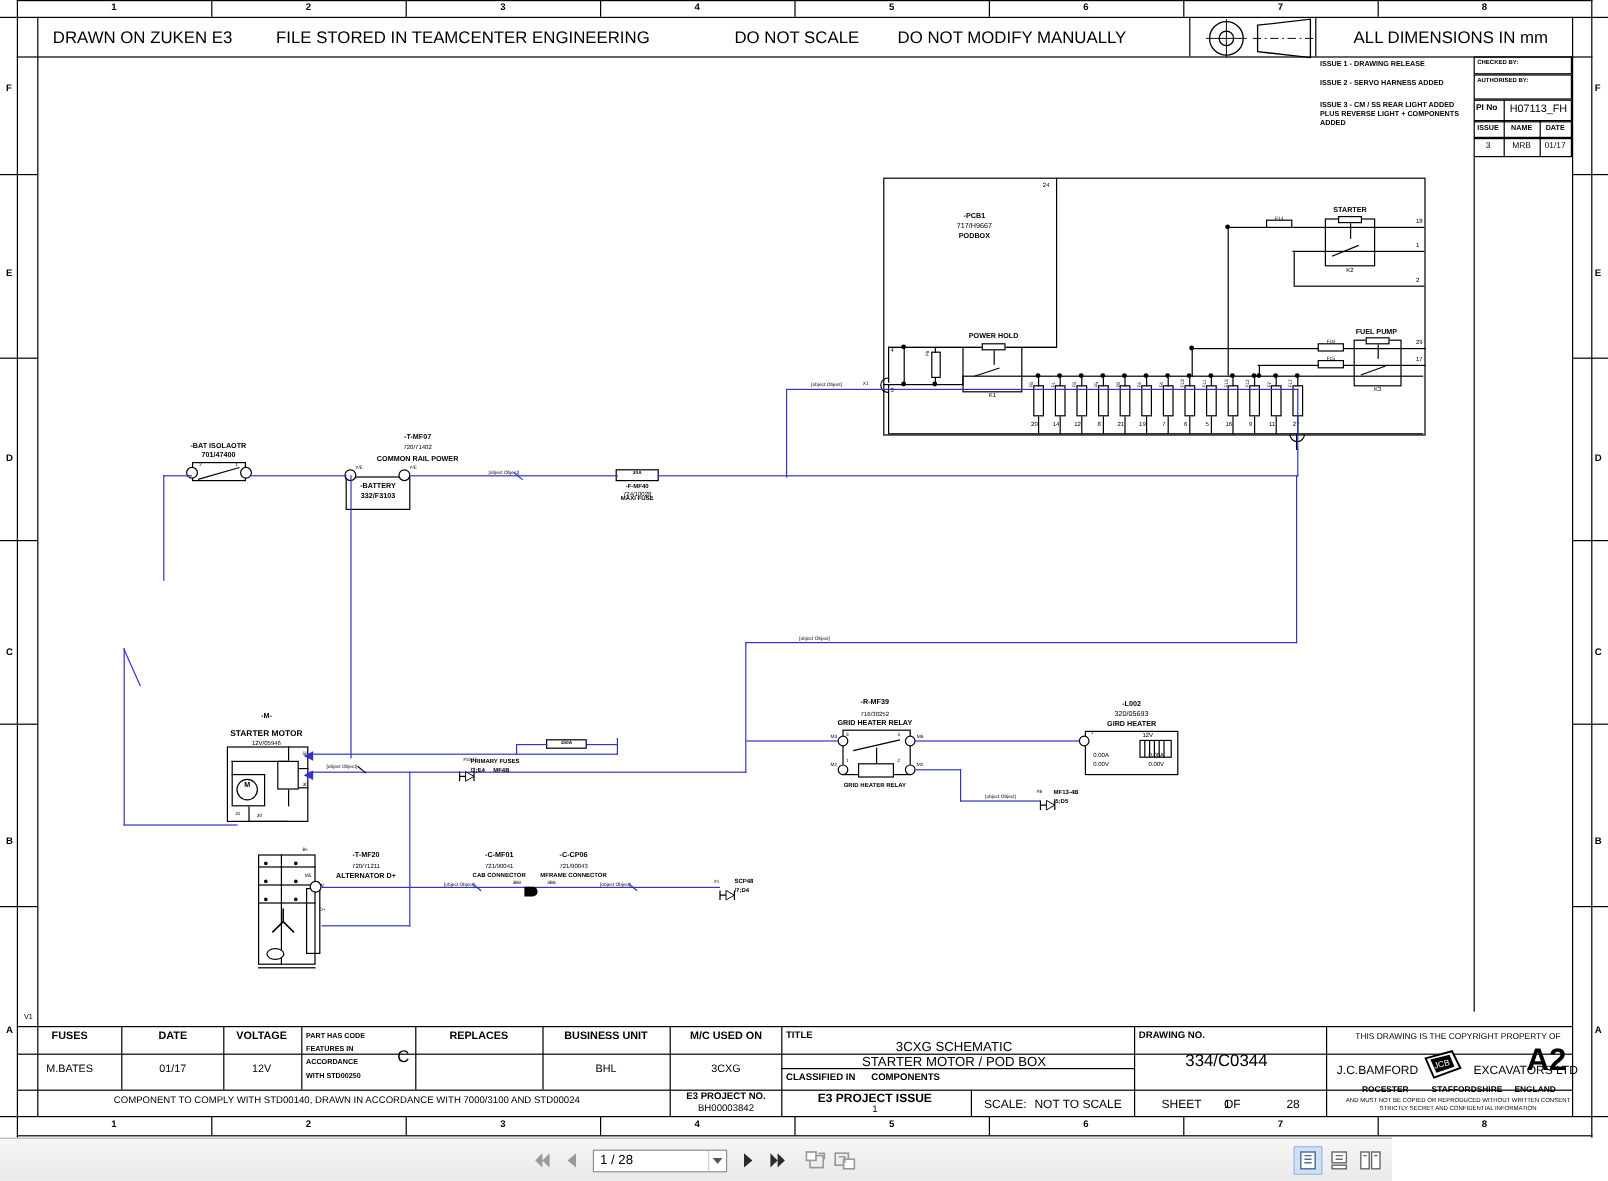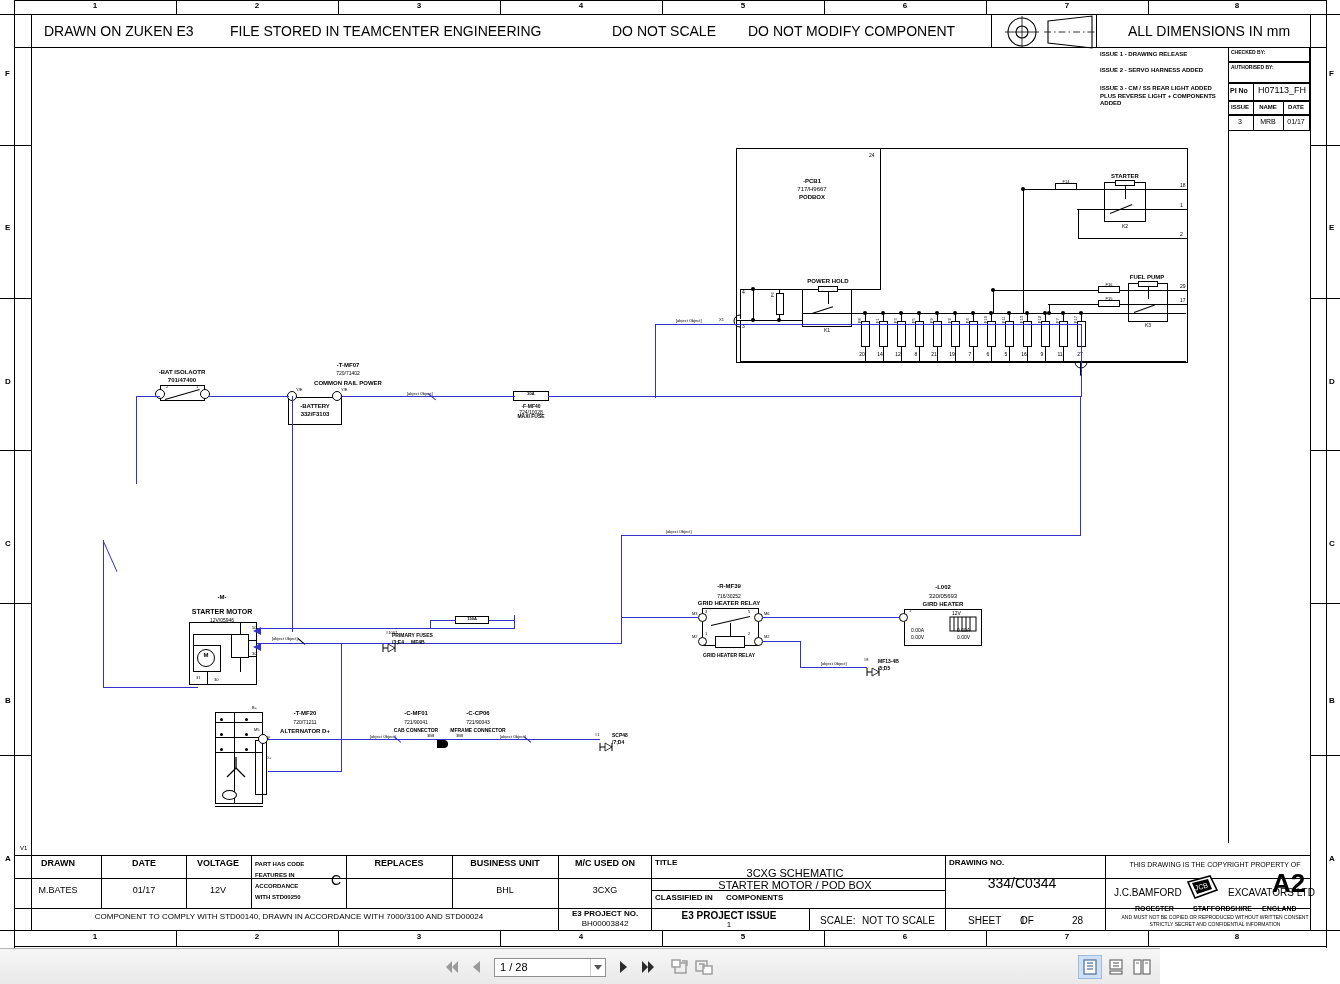--- a/index.html
+++ b/index.html
@@ -131,21 +131,21 @@
     <div class="t f8 b" style="left:1329px;top:224px;">E</div>
     <div class="t f8 b" style="left:1329px;top:378px;">D</div>
     <div class="t f8 b" style="left:1329px;top:540px;">C</div>
     <div class="t f8 b" style="left:1329px;top:697px;">B</div>
     <div class="t f8 b" style="left:1329px;top:855px;">A</div>
 
     <div class="ln hl" style="left:14px;top:47px;width:1313px;height:1px;"></div>
     <div class="t f14" style="left:44px;top:24px;">DRAWN ON ZUKEN E3</div>
     <div class="t f14" style="left:230px;top:24px;">FILE STORED IN TEAMCENTER ENGINEERING</div>
     <div class="t f14" style="left:612px;top:24px;">DO NOT SCALE</div>
-    <div class="t f14" style="left:748px;top:24px;">DO NOT MODIFY COMPONENT</div>
+    <div class="t f14" style="left:748px;top:24px;">DO NOT MODIFY MANUALLY</div>
     <div class="t f14" style="left:1128px;top:24px;">ALL DIMENSIONS IN mm</div>
 
     <div style="position:absolute;left:1000px;top:15px;">
       <svg width="100" height="34" viewBox="0 0 100 34">
         <circle cx="22" cy="17" r="14" fill="none" stroke="#000" stroke-width="1.1"></circle>
         <circle cx="22" cy="17" r="6" fill="none" stroke="#000" stroke-width="1.1"></circle>
         <line x1="22" y1="1" x2="22" y2="33" stroke="#000" stroke-width="0.8"></line>
         <line x1="5" y1="17" x2="39" y2="17" stroke="#000" stroke-width="0.8"></line>
         <path d="M48 6 L92 1 L92 33 L48 28 Z" fill="none" stroke="#000" stroke-width="1.1"></path>
         <line x1="44" y1="17" x2="96" y2="17" stroke="#000" stroke-width="0.8" stroke-dasharray="7,3,1.5,3"></line>
@@ -613,21 +613,21 @@
     <div class="ln vl" style="left:251px;top:855px;width:1px;height:53px;"></div>
     <div class="ln vl" style="left:346px;top:855px;width:1px;height:53px;"></div>
     <div class="ln vl" style="left:452px;top:855px;width:1px;height:53px;"></div>
     <div class="ln vl" style="left:558px;top:855px;width:1px;height:75px;"></div>
     <div class="ln vl" style="left:651px;top:855px;width:1px;height:75px;"></div>
     <div class="ln vl" style="left:809px;top:908px;width:1px;height:22px;"></div>
     <div class="ln vl" style="left:945px;top:855px;width:1px;height:75px;"></div>
     <div class="ln vl" style="left:1105px;top:855px;width:1px;height:75px;"></div>
     <div class="ln hl" style="left:651px;top:890px;width:294px;height:1px;"></div>
 
-    <div class="t c f9 b" style="left:58px;top:859px;">DRAWN</div>
+    <div class="t c f9 b" style="left:58px;top:859px;">FUSES</div>
     <div class="t c f9" style="left:58px;top:886px;">M.BATES</div>
     <div class="t c f9 b" style="left:144px;top:859px;">DATE</div>
     <div class="t c f9" style="left:144px;top:886px;">01/17</div>
     <div class="t c f9 b" style="left:218px;top:859px;">VOLTAGE</div>
     <div class="t c f9" style="left:218px;top:886px;">12V</div>
 
     <div class="t f6 b" style="left:255px;top:861px;">PART HAS CODE</div>
     <div class="t f6 b" style="left:255px;top:872px;">FEATURES IN</div>
     <div class="t f6 b" style="left:255px;top:883px;">ACCORDANCE</div>
     <div class="t f6 b" style="left:255px;top:894px;">WITH STD00250</div>

